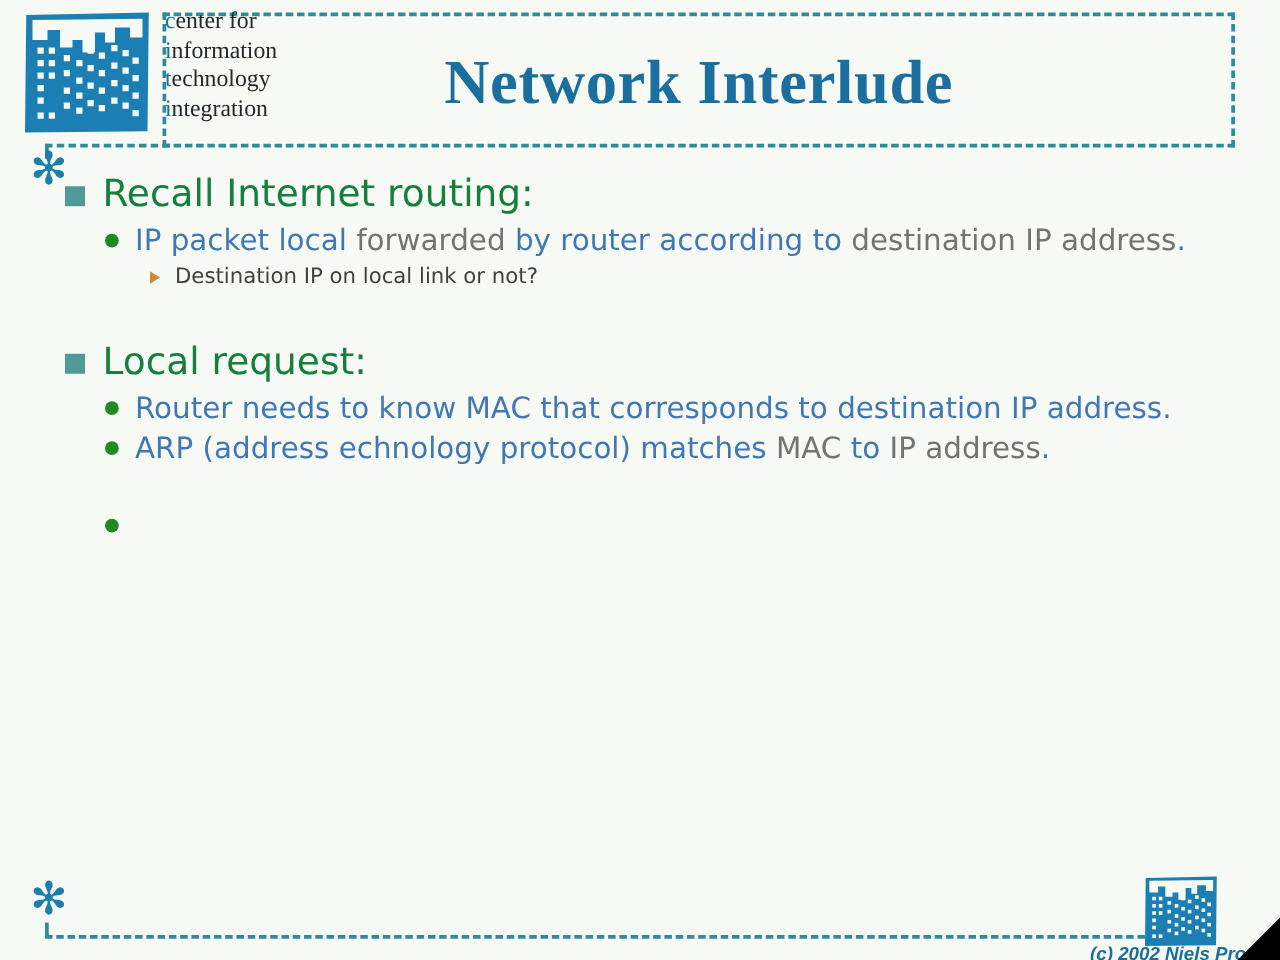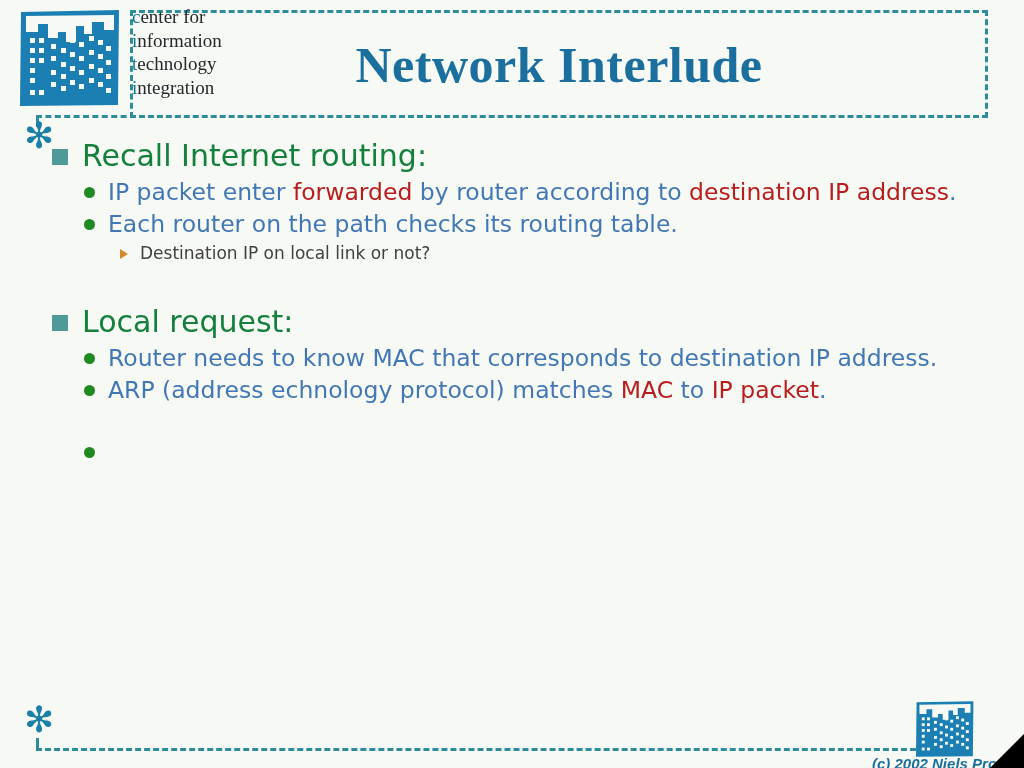--- a/index.html
+++ b/index.html
@@ -162,21 +162,21 @@
     position: absolute;
     left: 76px;
     top: 9px;
     width: 0;
     height: 0;
     border-left: 8px solid #d2892f;
     border-top: 5px solid transparent;
     border-bottom: 5px solid transparent;
   }
 
-  .hl { color: #b91c1c; }
+  .hl { color: #737373; }
 
   .gap { height: 36px; }
   .gap-small { height: 30px; }
 
   
   #logo-bottom {
     position: absolute;
     left: 912px;
     top: 700px;
     width: 66px;
@@ -287,27 +287,23 @@
   <div id="content">
 
     <div class="blk">
       <div class="lvl1">
         <span class="sq"></span>
         <span>Recall Internet routing:</span>
       </div>
 
       <div class="lvl2">
         <span class="dot"></span>
-        <span>IP packet enter </span><span class="hl">forwarded</span><span> by router according to </span><span class="hl">destination IP address</span><span>.</span>
-      </div>
-
-      <div class="lvl2">
-        <span class="dot"></span>
-        <span>Each router on the path checks its routing table.</span>
-      </div>
+        <span>IP packet local </span><span class="hl">forwarded</span><span> by router according to </span><span class="hl">destination IP address</span><span>.</span>
+      </div>
+
 
       <div class="lvl3">
         <span class="tri"></span>
         <span>Destination IP on local link or not?</span>
       </div>
     </div>
 
     <div class="gap"></div>
 
     <div class="blk">
@@ -316,21 +312,21 @@
         <span>Local request:</span>
       </div>
 
       <div class="lvl2">
         <span class="dot"></span>
         <span>Router needs to know MAC that corresponds to destination IP address.</span>
       </div>
 
       <div class="lvl2">
         <span class="dot"></span>
-        <span>ARP (address echnology protocol) matches </span><span class="hl">MAC</span><span> to </span><span class="hl">IP packet</span><span>.</span>
+        <span>ARP (address echnology protocol) matches </span><span class="hl">MAC</span><span> to </span><span class="hl">IP address</span><span>.</span>
       </div>
     </div>
 
     <div class="gap-small"></div>
 
     <div class="blk">
 
       <div class="lvl2">
         <span class="dot"></span>
       </div>

